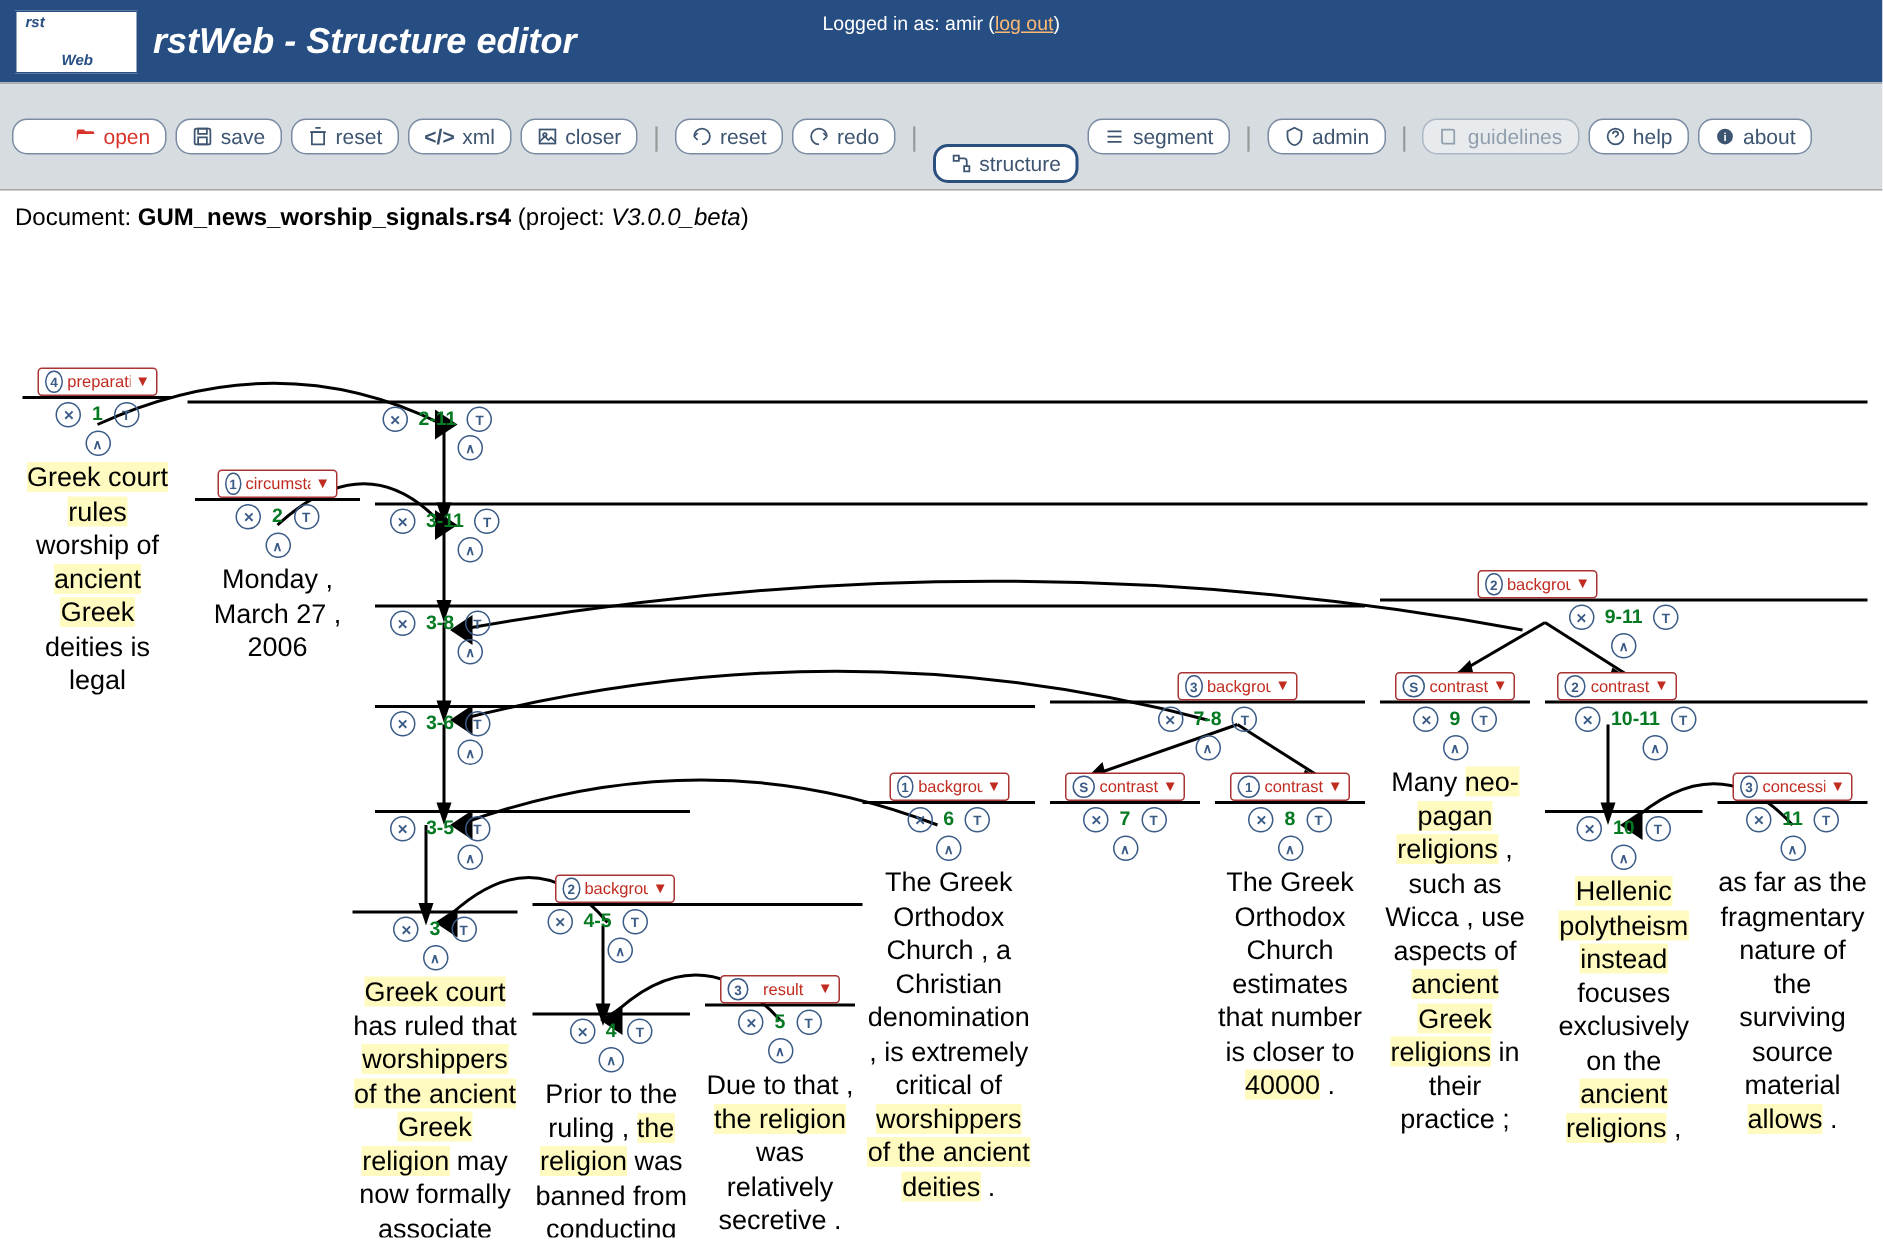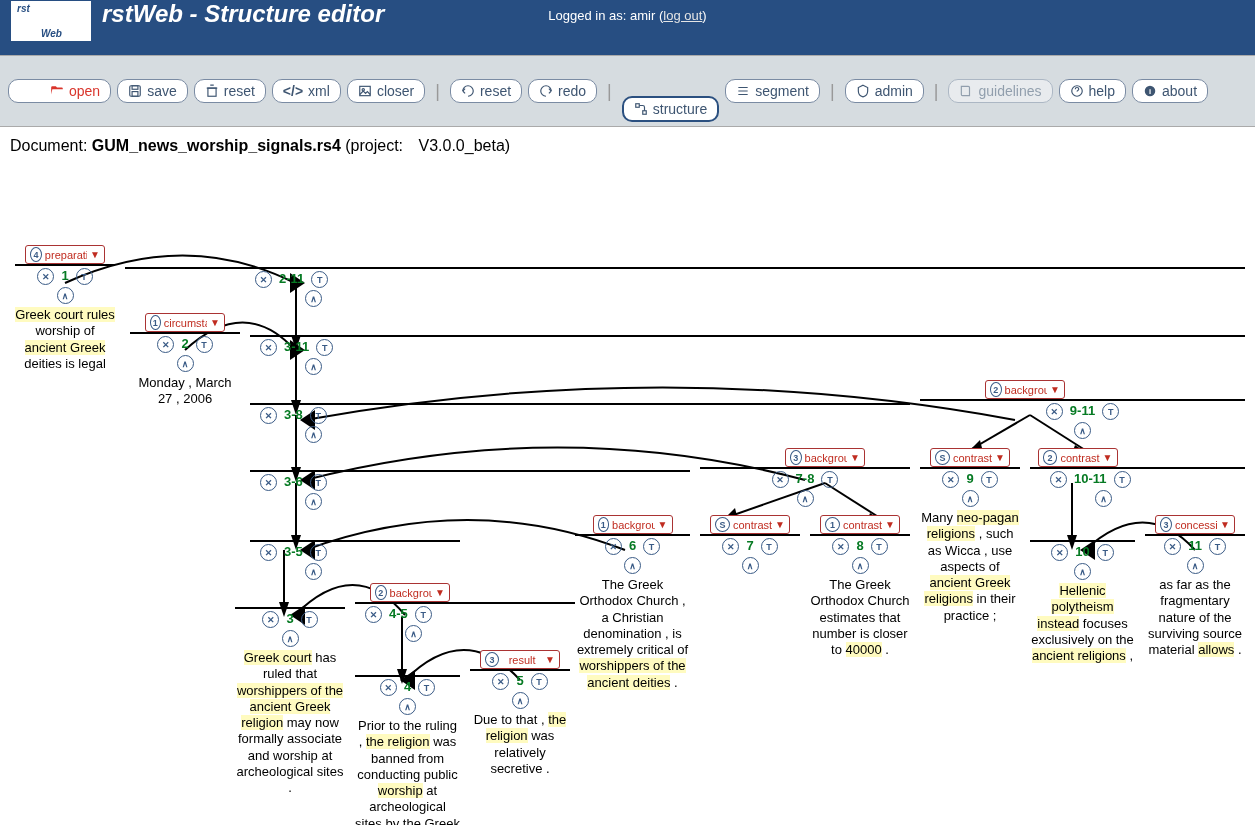--- a/index.html
+++ b/index.html
@@ -1,42 +1,42 @@
 <!DOCTYPE html>
 <html><head>
 <meta charset="utf-8">
 <style>
   body { margin:0; font-family:Arial,Helvetica,sans-serif; font-size:13px; color:#000; background:#fff;}
-  .header { background:#274e82; color:#fff; height:55px; display:flex; padding:0 10px; gap:10px;}
+  .header { background:#274e82; color:#fff; height:55px; display:flex; align-items:center; padding:0 10px; gap:10px;}
   .logo { width:80px; height:40px; background:#fff; border:1px solid #274e82; position:relative; font-size:10px; font-style:italic; font-weight:bold; color:#274e82;}
   .logo .top{position:absolute;top:2px;left:6px;}
   .logo .bot{position:absolute;bottom:2px;left:30px;}
   .apptitle { font-size:24px; font-weight:bold; font-style:italic;}
   .login { position:absolute; top:8px; left:50%; transform:translateX(-50%); color:#fff; font-size:13px;}
-  .login a{color:#e5e5e5;}
+  .login a{color:#fdba74;}
   .toolbar { background:#d6dce0; border-top:1px solid #aaa; border-bottom:1px solid #aaa; padding:4px 8px; display:flex; align-items:center; gap:6px; flex-wrap:wrap;}
   .btn { display:inline-flex; align-items:center; gap:5px; background:#fff; border:1px solid #7a8ba3; border-radius:10px; padding:3px 10px; font-size:14px; cursor:pointer; color:#3e5571;}
   .btn.open{color:#d9342b;padding-left:41px;}
   .btn.selected{border-width:2px;border-color:#2b5080;margin-top:36px;}
   .btn.disabled{opacity:0.45;}
   .sep{color:#999;font-size:18px;margin:0 4px;}
   .docline{padding:10px 10px 30px;font-size:16px;}
   .docline .b{font-weight:bold;}
-  .docline .i{margin-left:11px;}
+  .docline .i{font-style:italic;}
   .canvas{position:relative; width:1240px; height:640px; margin-left:5px;}
   .node{position:absolute;text-align:center;}
   .line{border-top:2px solid #000;width:100%;}
   .span{font-weight:bold;color:#067a23;margin:0 4px;}
   .circ{display:inline-flex;width:16px;height:16px;border:1.5px solid #3a5b86;border-radius:50%;justify-content:center;align-items:center;font-size:10px;font-weight:bold;color:#3a5b86;cursor:pointer;}
   .circ.mini{width:15px;height:15px;font-size:9px;}
   .controls{display:flex;justify-content:center;gap:3px;margin-top:2px;}
   .relbox{display:inline-flex;align-items:center;gap:3px;background:#fff;border:1px solid #a33;color:#c02c20;font-size:11px;padding:1px 4px;border-radius:3px;cursor:pointer;max-width:70px;overflow:hidden;}
   .relbox .arrow{color:#c02c20;font-size:10px;}
   .relbox .num{display:inline-flex;width:13px;height:13px;border:1.3px solid #3a5b86;border-radius:50%;justify-content:center;align-items:center;font-size:9px;font-weight:bold;color:#3a5b86;}
-  .txt{font-size:13px;line-height:1.25;color:#000;margin-top:3px;}
+  .txt{font-size:18px;line-height:1.25;color:#000;margin-top:3px;}
   .hl{background:#fffbc0;}
   svg.arc{position:absolute;overflow:visible;pointer-events:none;}
 </style>
 </head>
 <body>
 
 <div class="header">
   <div class="logo">
       <span class="top">rst</span>
       <span class="bot">Web</span>

